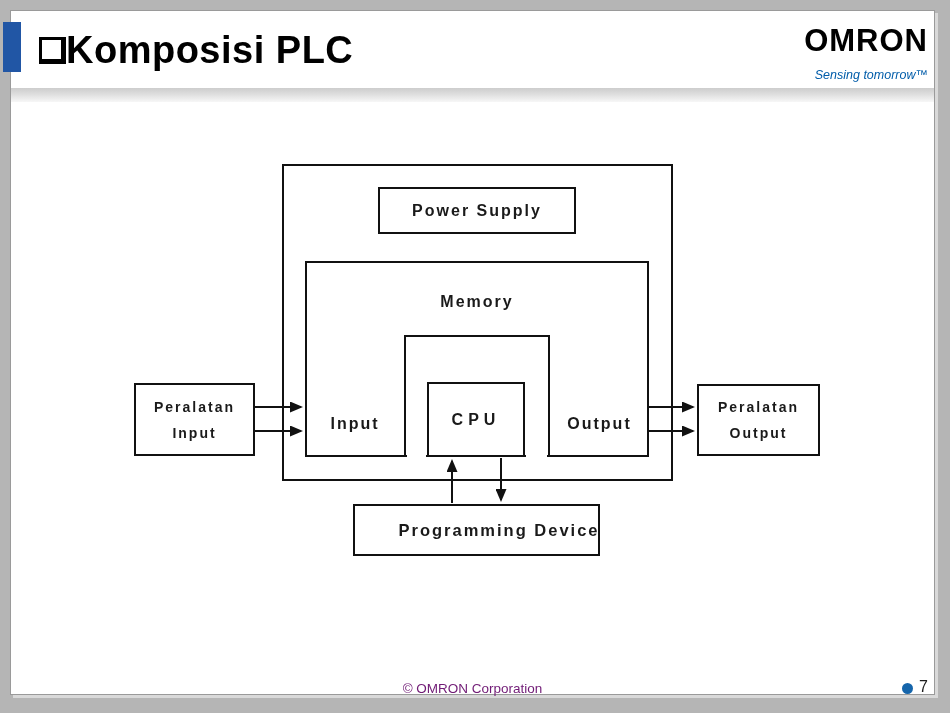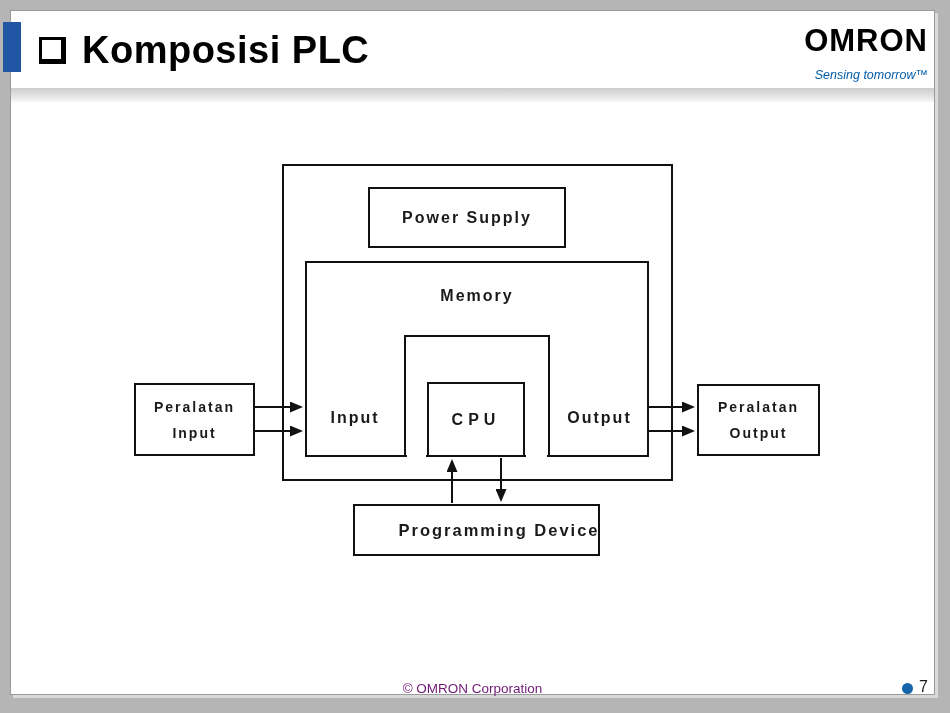--- a/index.html
+++ b/index.html
@@ -27,21 +27,21 @@
     left: 3px; top: 22px;
     width: 18px; height: 50px;
     background: #2156A5;
     z-index: 10;
   }
 
   
   .title-row {
     position: absolute;
     left: 28px; top: 18px;
-    display: flex; align-items: center; gap: 16px;
+    display: flex; align-items: center; 
   }
   .bullet {
     width: 27px; height: 27px;
     border: 3px solid #000;
     border-right-width: 5px;
     border-bottom-width: 5px;
     background: #fff;
   }
   .title {
     font-size: 38px;
@@ -86,25 +86,25 @@
   }
   .blabel {
     font-size: 16px;
     font-weight: bold;
     color: #1a1a1a;
     letter-spacing: 2px;
     white-space: nowrap;
   }
   .lbl {
     position: absolute;
-    display: flex; align-items: flex-start; justify-content: center;
+    display: flex; align-items: flex-end; justify-content: center;
   }
 
   .outer-box   { left: 271px; top: 153px; width: 391px; height: 317px; background: transparent; }
-  .power-box   { left: 357px; top: 176px; width: 198px; height: 61px; }
+  .power-box   { left: 367px; top: 176px; width: 198px; height: 47px; }
   .memory-box  { left: 294px; top: 250px; width: 344px; height: 196px; background: transparent; }
   .notch       { position: absolute; left: 393px; top: 324px; width: 146px; height: 122px;
                  border: 2px solid #111; border-bottom: none; background: transparent; }
   .mask        { position: absolute; height: 6px; top: 443px; background: #fff; z-index: 2; }
   .mask-left   { left: 396px; width: 19px; }
   .mask-right  { left: 515px; width: 21px; }
   .cpu-box     { left: 416px; top: 371px; width: 98px; height: 75px; z-index: 3; }
   .cpu-box .blabel { letter-spacing: 5px; }
   .perin-box   { left: 123px; top: 372px; width: 121px; height: 73px; flex-direction: column; }
   .perout-box  { left: 686px; top: 373px; width: 123px; height: 72px; flex-direction: column; }

